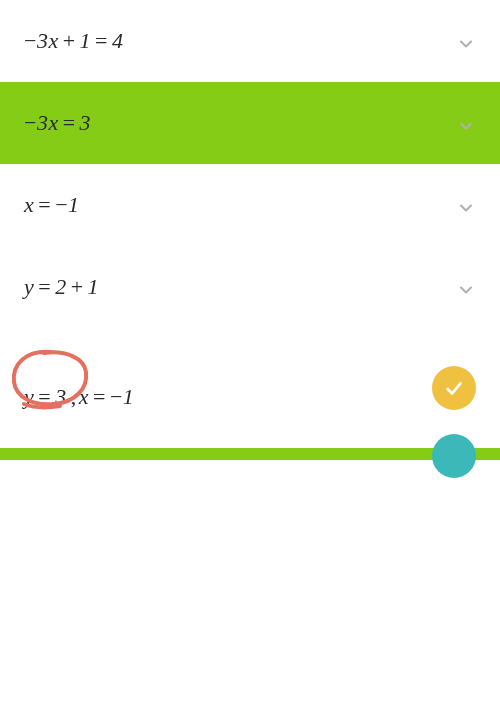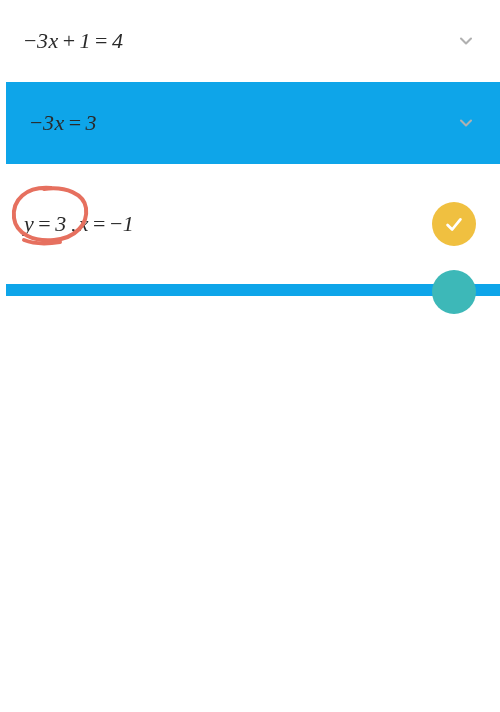--- a/index.html
+++ b/index.html
@@ -9,31 +9,30 @@
     }
     body {
       font-family: 'Times New Roman', serif;
       background: #ffffff;
       width: 500px;
       height: 712px;
       overflow: hidden;
     }
     .step-row {
       display: flex;
-      align-items: center;
+      align-items: flex-end;
       justify-content: space-between;
       padding: 28px 24px;
       position: relative;
     }
     .step-row.white {
       background: #ffffff;
     }
     .step-row.grey {
-      background: #0ea5e9;
-      margin-left: 6px;
+      background: #84cc16;
     }
     .step-row.final {
       padding: 38px 24px;
     }
     .equation {
       font-size: 22px;
       font-style: italic;
       color: #2a2a2a;
       font-family: 'Times New Roman', serif;
       letter-spacing: 0.5px;
@@ -101,20 +100,36 @@
       </div>
     </div>
     <div class="step-row grey">
       <div class="equation"><span class="minus">−</span>3<span>x</span><span class="op">=</span>3</div>
       <div class="chevron">
         <svg viewBox="0 0 24 24" fill="none" stroke="currentColor" stroke-width="2.5" stroke-linecap="round" stroke-linejoin="round">
           <polyline points="6 9 12 15 18 9"></polyline>
         </svg>
       </div>
     </div>
+    <div class="step-row white">
+      <div class="equation"><span>x</span><span class="op">=</span><span class="minus">−</span>1</div>
+      <div class="chevron">
+        <svg viewBox="0 0 24 24" fill="none" stroke="currentColor" stroke-width="2.5" stroke-linecap="round" stroke-linejoin="round">
+          <polyline points="6 9 12 15 18 9"></polyline>
+        </svg>
+      </div>
+    </div>
+    <div class="step-row white">
+      <div class="equation"><span>y</span><span class="op">=</span>2<span class="op">+</span>1</div>
+      <div class="chevron">
+        <svg viewBox="0 0 24 24" fill="none" stroke="currentColor" stroke-width="2.5" stroke-linecap="round" stroke-linejoin="round">
+          <polyline points="6 9 12 15 18 9"></polyline>
+        </svg>
+      </div>
+    </div>
     <div class="step-row white final" style="position: relative;">
       <div class="circle-annotation"><svg viewBox="0 0 90 66" fill="none">
           <path d="M 45 6 C 20 4, 6 18, 8 36 C 10 52, 28 60, 48 58 C 70 56, 82 42, 80 26 C 78 12, 60 4, 38 7" stroke="#e6705f" stroke-width="4" stroke-linecap="round" fill="none"></path>
           <path d="M 18 58 C 28 62, 42 62, 54 60" stroke="#e6705f" stroke-width="4" stroke-linecap="round" fill="none"></path>
         </svg></div>
       <div class="equation"><span>y</span><span class="op">=</span>3<span class="op" style="padding-right:2px">,</span><span>x</span><span class="op">=</span><span class="minus">−</span>1</div>
       <div class="check-badge">
         <svg viewBox="0 0 24 24" fill="none" stroke="#ffffff" stroke-width="3" stroke-linecap="round" stroke-linejoin="round">
           <polyline points="5 13 10 18 19 7"></polyline>
         </svg>

